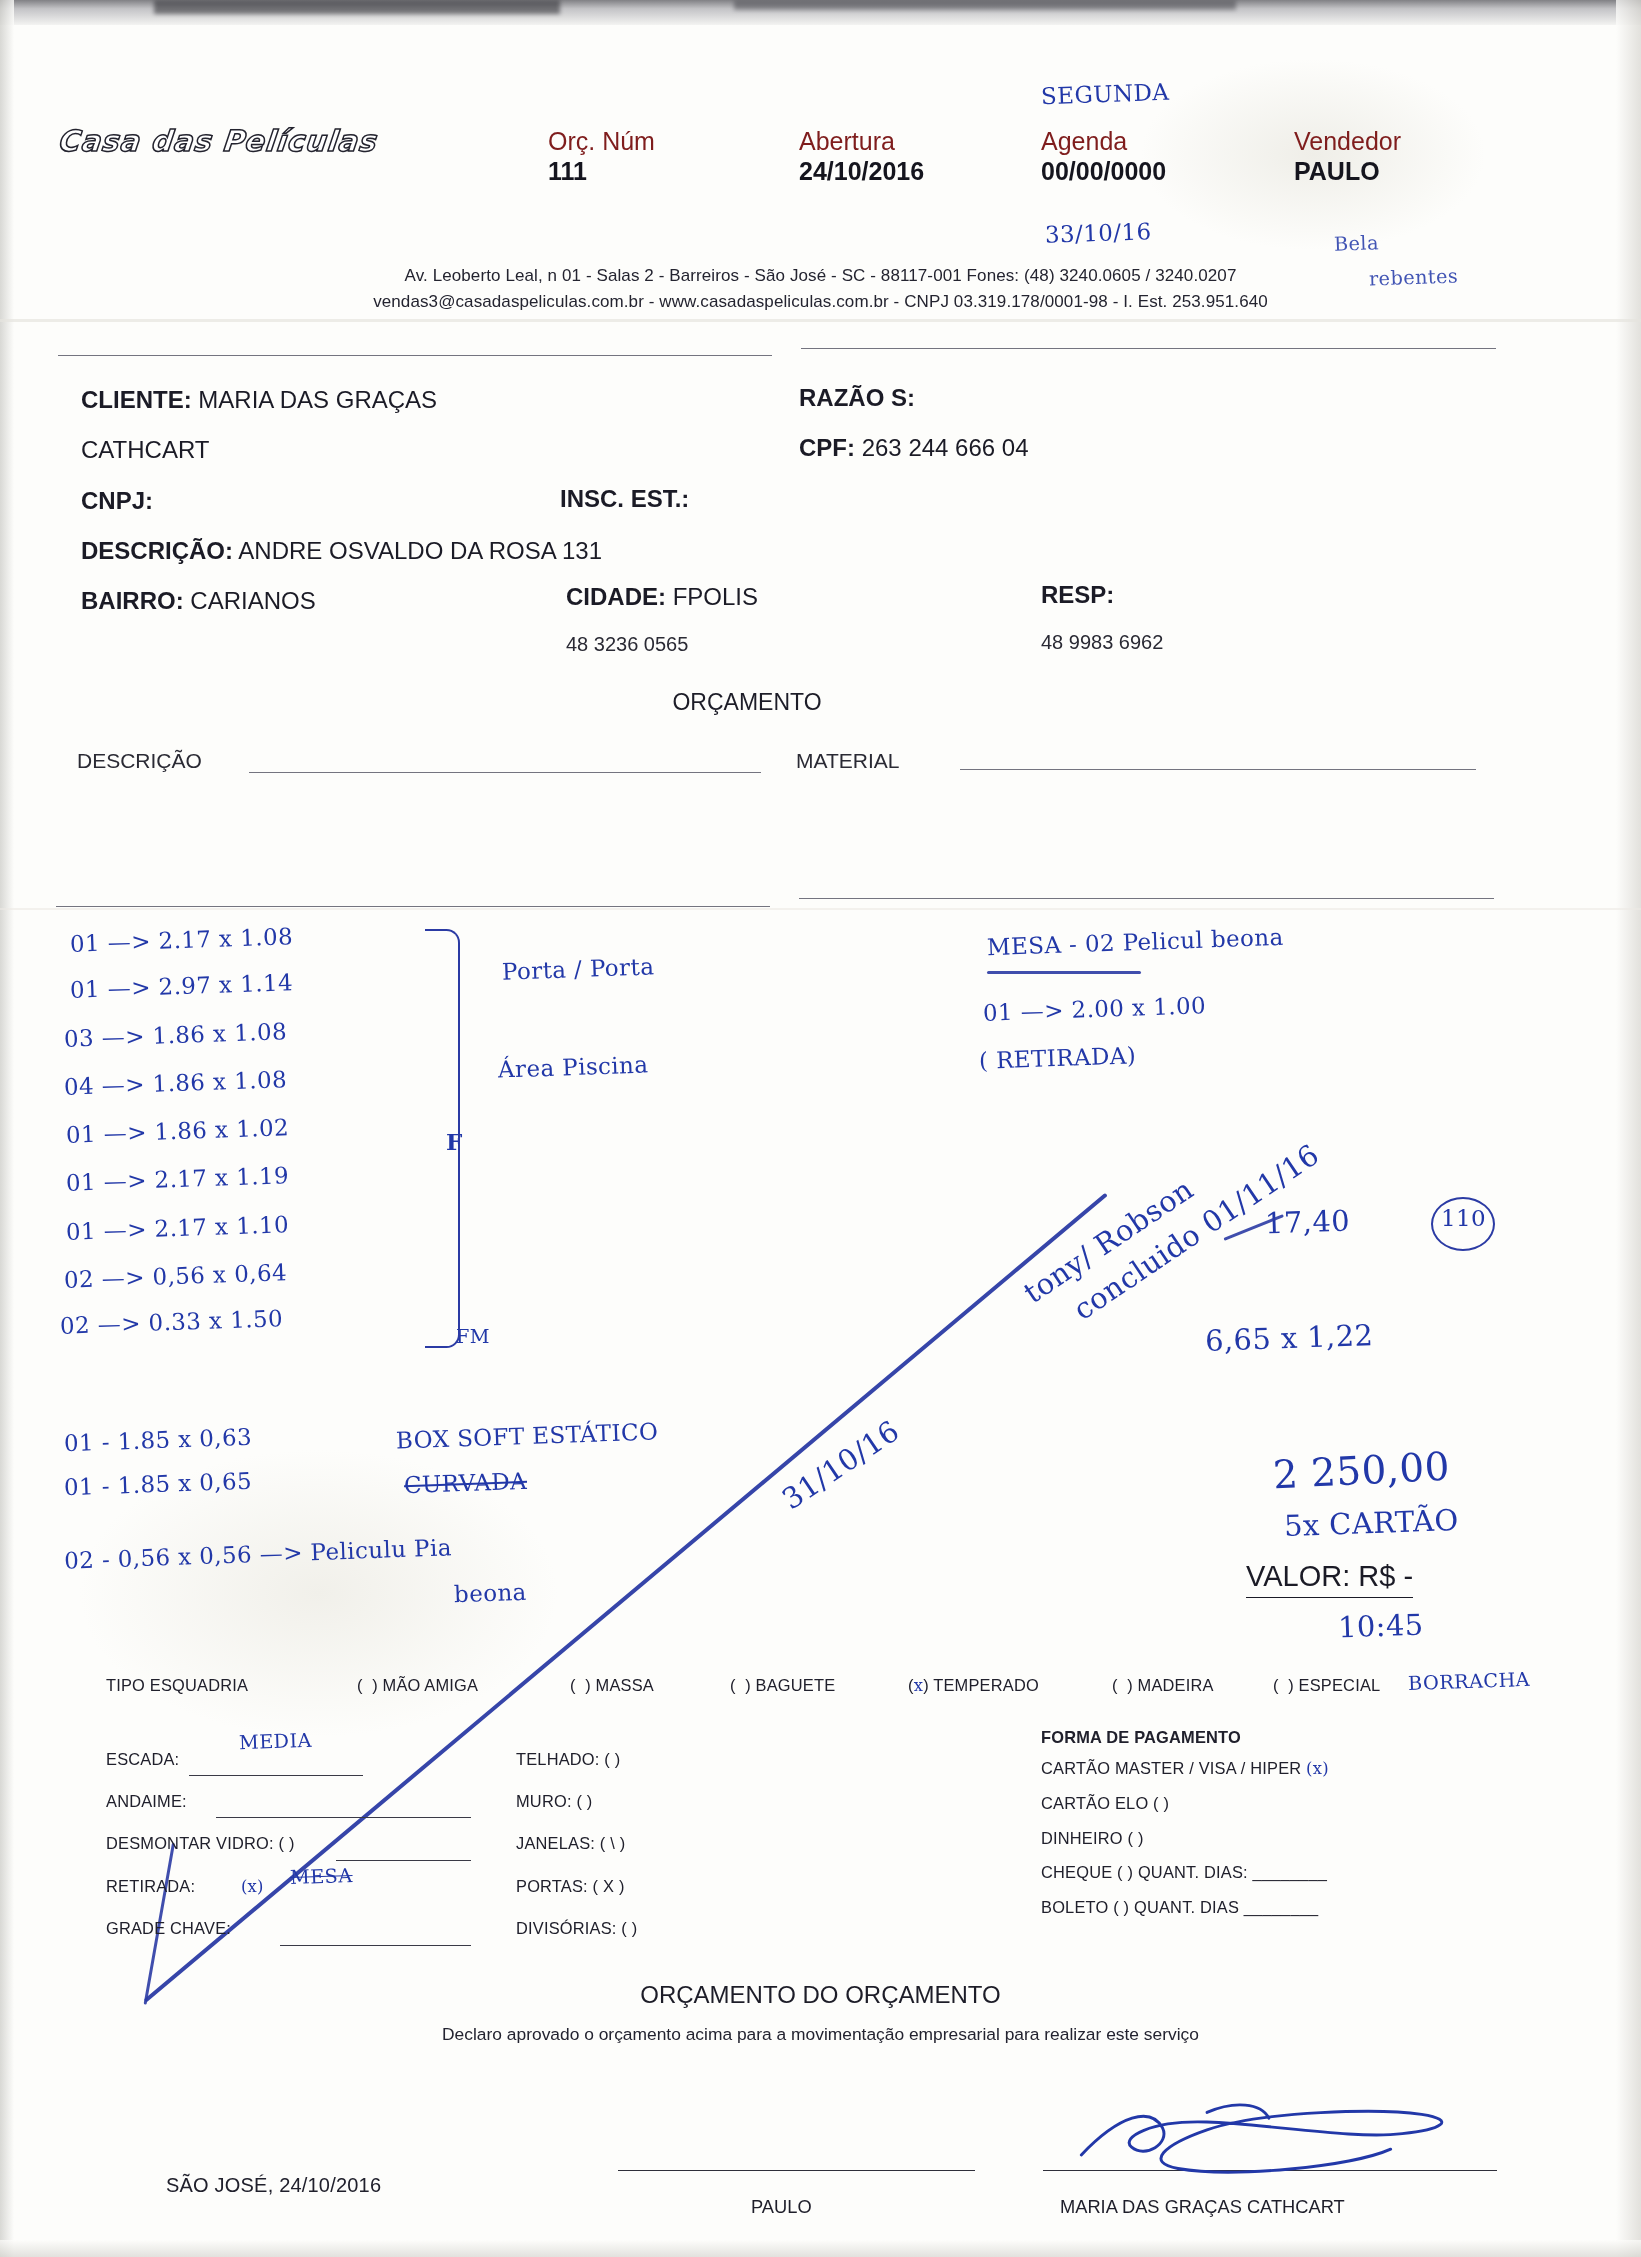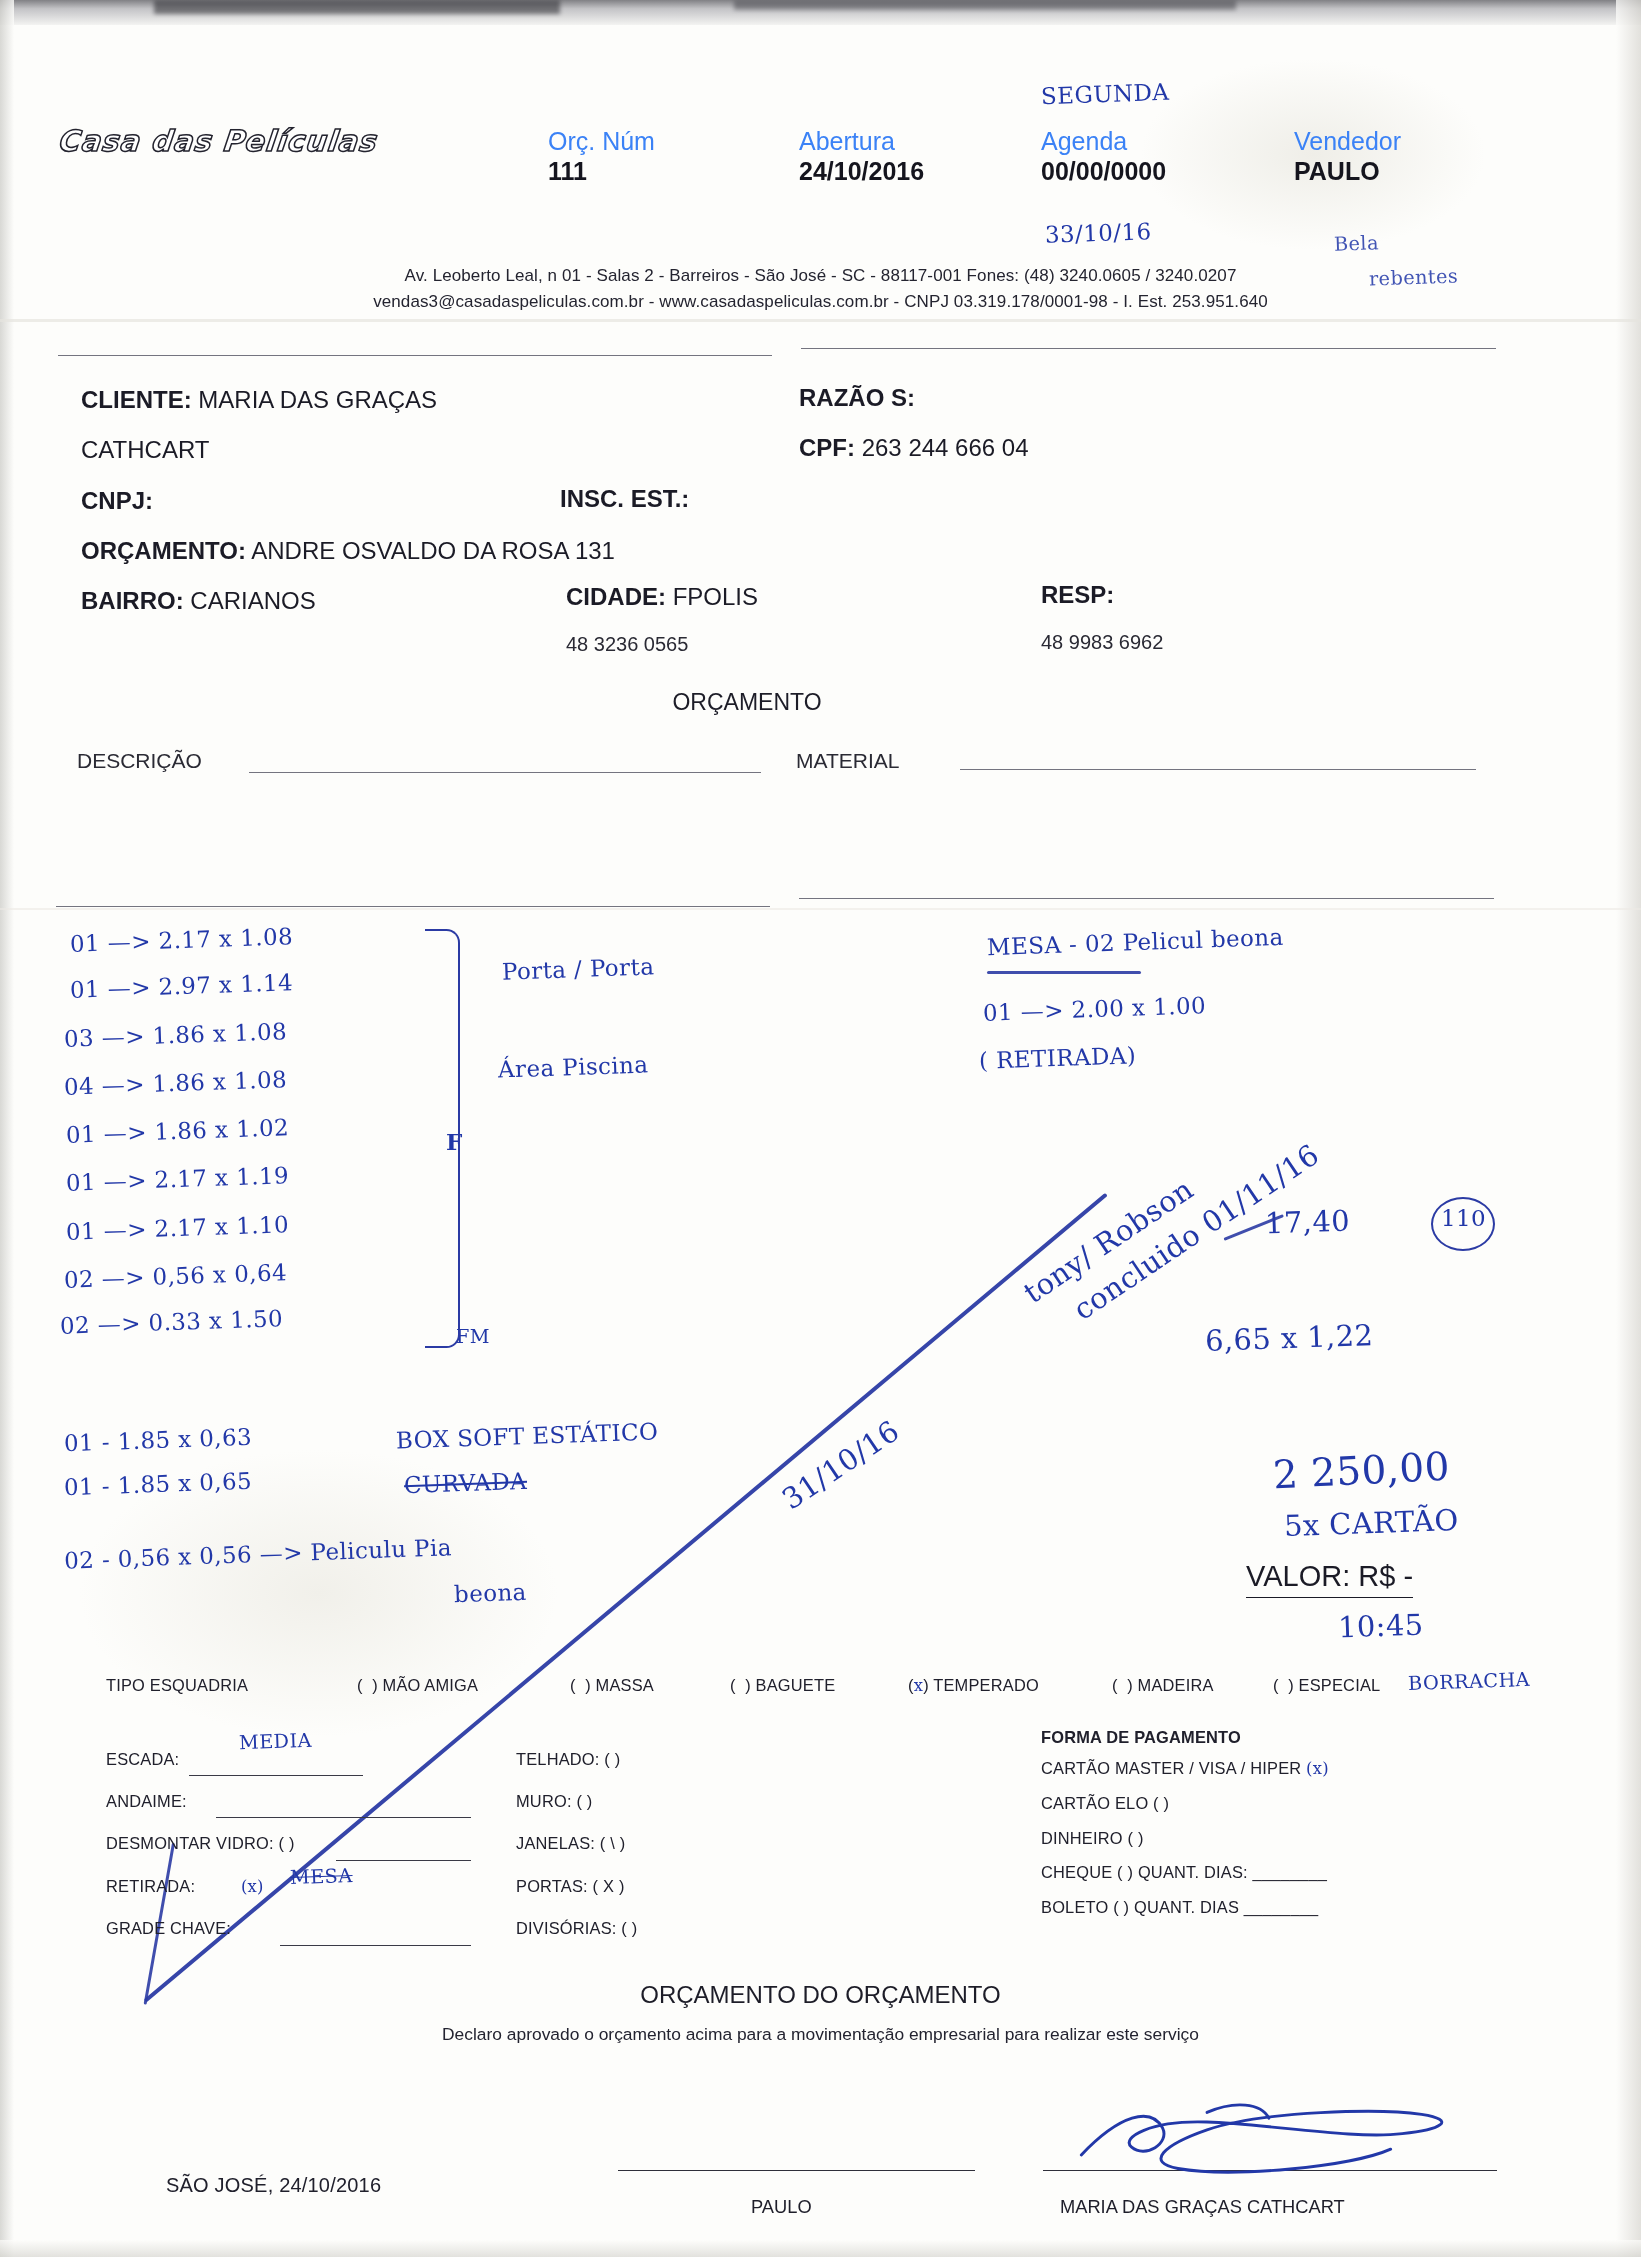--- a/index.html
+++ b/index.html
@@ -33,21 +33,21 @@
     position:absolute;left:60px;top:124px;
     font-family:"DejaVu Sans", sans-serif;
     font-style:italic;font-weight:bold;font-size:29px;
     letter-spacing:1px;
     color:#ffffff;
     -webkit-text-stroke:1.5px #23232e;
     text-shadow:0 0 1px #23232e;
     transform:skewX(-8deg);
   }
   .hdr-col{position:absolute;text-align:left;}
-  .hdr-label{font-size:25px;color:#3b82f6;}
+  .hdr-label{font-size:25px;color:#7f1d1d;}
   .hdr-value{font-size:25px;font-weight:bold;color:#15151e;margin-top:1px;}
   .hdr-value.thin{font-weight:bold;}
 
   .addr{
     position:absolute;left:0;top:263px;width:1641px;text-align:center;
     font-size:17px;color:#242430;line-height:1.55;letter-spacing:0.1px;
   }
   .rule{position:absolute;background:#5c5c68;height:1px;opacity:.85;}
 
   
@@ -165,21 +165,21 @@
   </div>
 
   <div class="fld" style="left:81px;top:487px;">
     <b>CNPJ:</b>
   </div>
   <div class="fld" style="left:560px;top:485px;">
     <b>INSC. EST.:</b>
   </div>
 
   <div class="fld" style="left:81px;top:537px;">
-    <b>ORÇAMENTO:</b>
+    <b>DESCRIÇÃO:</b>
     <span>ANDRE OSVALDO DA ROSA 131</span>
   </div>
 
   <div class="fld" style="left:81px;top:587px;">
     <b>BAIRRO:</b>
     <span>CARIANOS</span>
   </div>
   <div class="fld" style="left:566px;top:583px;">
     <b>CIDADE:</b>
     <span>FPOLIS</span>

